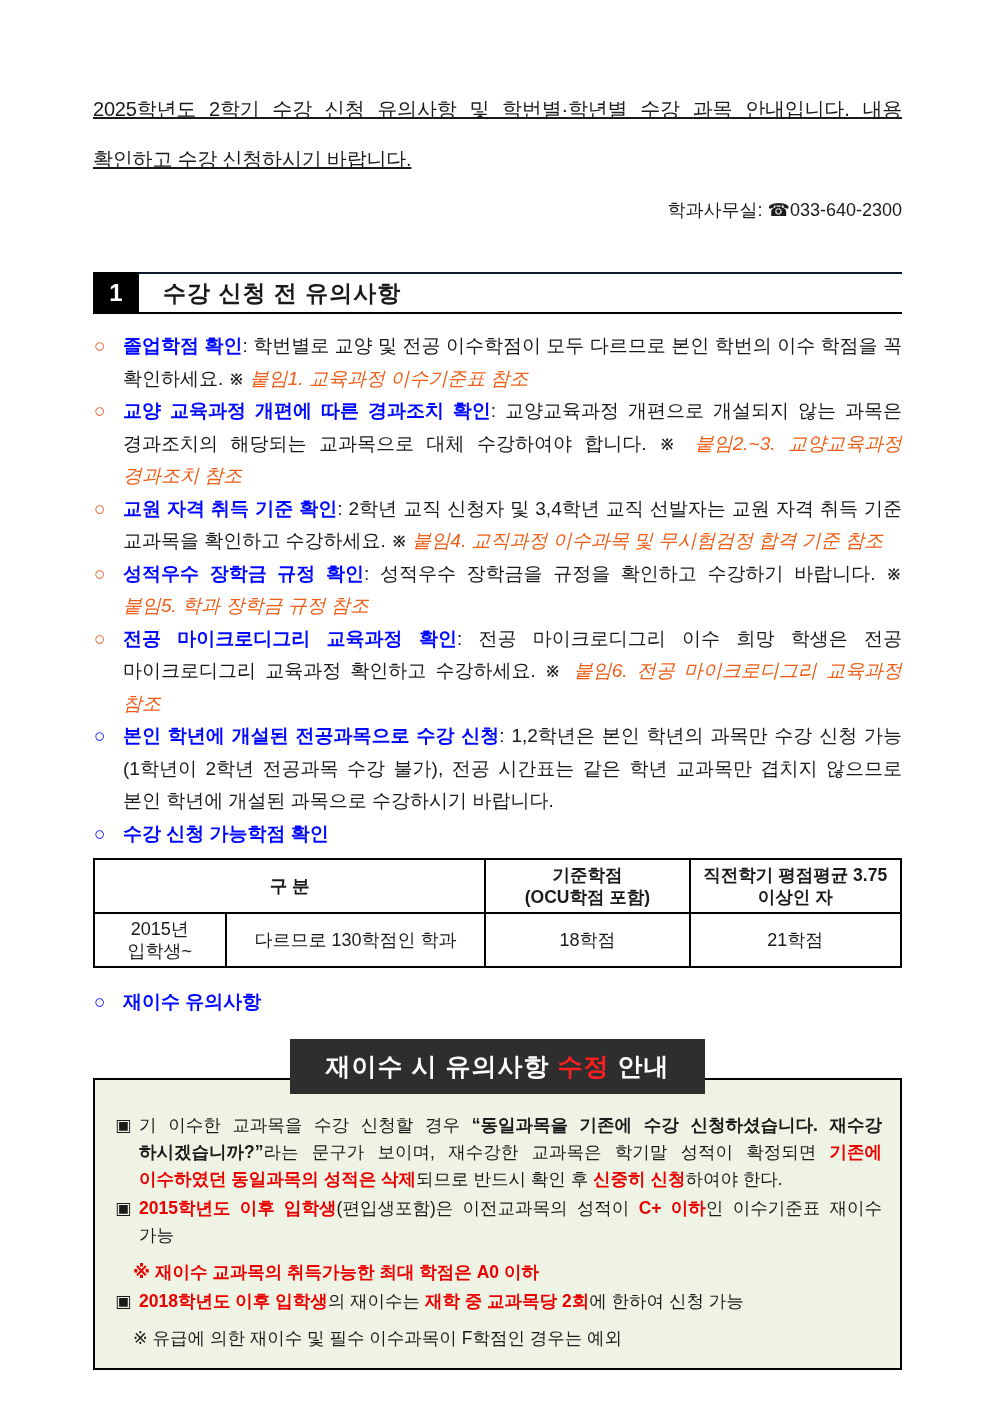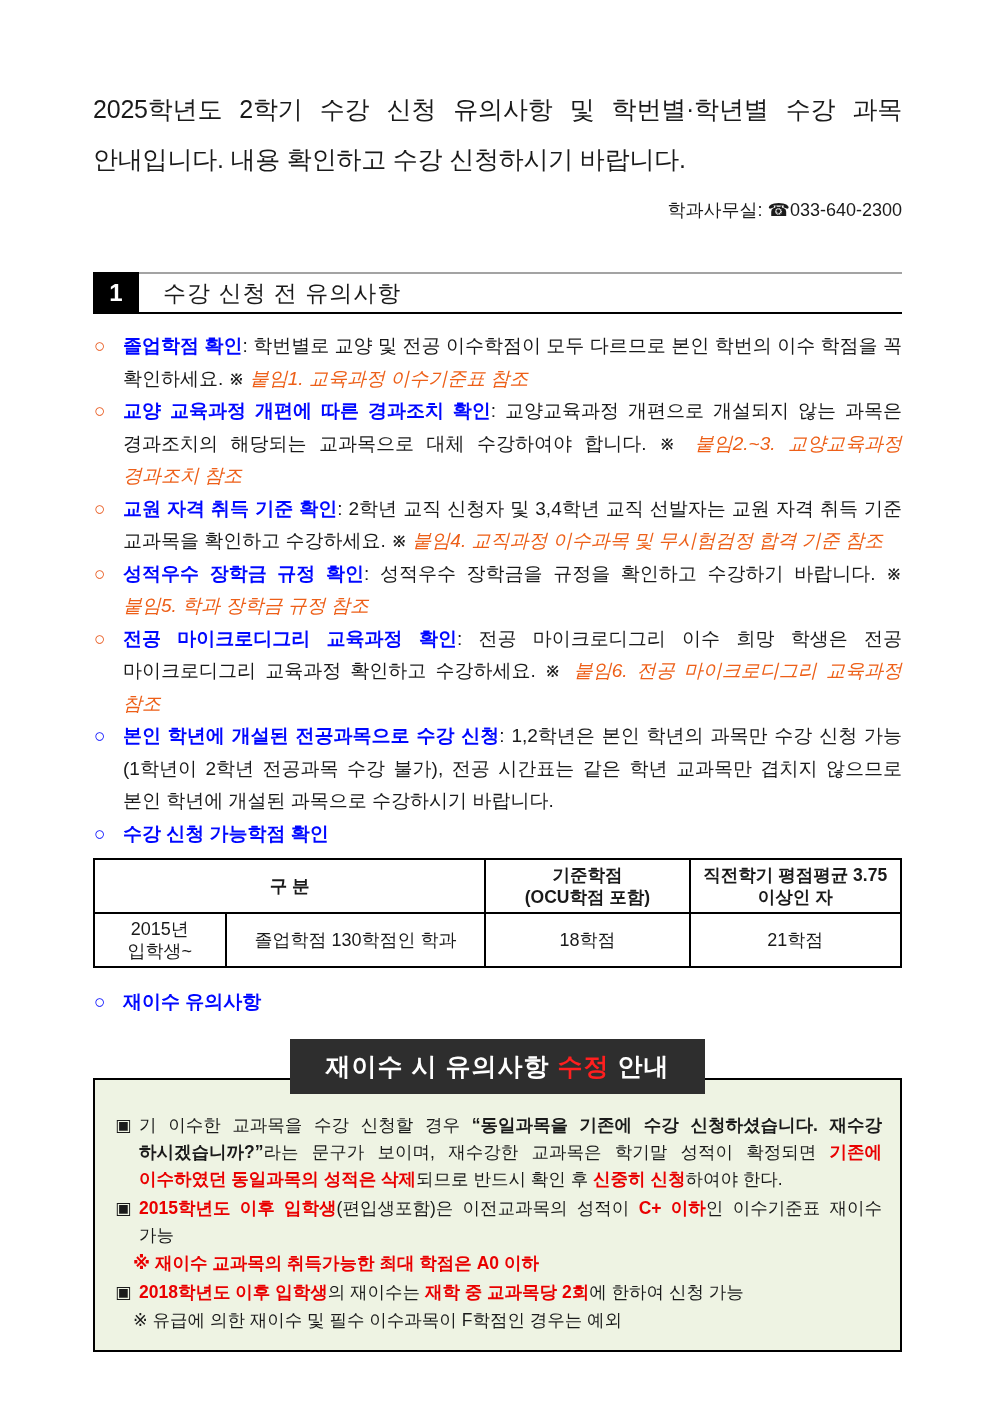--- a/index.html
+++ b/index.html
@@ -5,36 +5,36 @@
   html,body { margin:0; padding:0; background:#ffffff; }
   body {
     width:992px; height:1403px; overflow:hidden;
     font-family:"Liberation Sans","DejaVu Sans",sans-serif;
     color:#1a1a1a;
   }
   .page { padding:84px 90px 0 93px; }
 
   
   .intro {
-    font-size:25px; line-height:50px; letter-spacing:-0.2px;
-    text-align:justify; word-break:keep-all;
+    font-size:20px; line-height:50px; letter-spacing:-0.2px;
+    text-align:justify; word-break:keep-all;text-decoration:underline;
   }
   .contact { text-align:right; font-size:18px; margin-top:14px; }
 
   
   .sec-header { display:flex; align-items:stretch; margin-top:50px; }
   .sec-num {
     width:46px; min-height:42px; background:#000; color:#fff;
     font-weight:bold; font-size:24px;
     display:flex; align-items:center; justify-content:center;
   }
   .sec-title-wrap {
-    flex:1; border-top:2px solid #a3a3a3; border-bottom:2px solid #000;
+    flex:1; border-top:2px solid #0f172a; border-bottom:2px solid #000;
     display:flex; align-items:center; padding-left:24px;
-    font-size:23px; font-weight:normal; letter-spacing:1px;
+    font-size:23px; font-weight:bold; letter-spacing:1px;
   }
 
   
   .bullets { margin-top:16px; font-size:19px; line-height:32.5px; }
   .bullet { position:relative; padding-left:30px; text-align:justify; word-break:keep-all; }
   .marker { position:absolute; left:1px; top:0; }
   .marker.orange { color:#e8581c; font-style:italic; }
   .marker.blue { color:#0008ff; }
   .lead { color:#0008ff; font-weight:bold; }
   .note-mark { font-style:italic; color:#222; }
@@ -55,21 +55,21 @@
     padding:11px 36px; letter-spacing:1px; text-align:center;
   }
   .banner .hl { color:#ff1f1f; }
   .notice-box {
     border:2px solid #000; background:#eef3e3;
     padding:30px 18px 16px 16px;
     font-size:17.5px; line-height:27px;
   }
   .npara { position:relative; padding-left:28px; text-align:justify; word-break:keep-all; margin-top:2px; }
   .nmarker { position:absolute; left:4px; top:0; }
-  .nsub { padding-left:22px; margin-top:1px; }
+  .nsub { padding-left:22px; margin-top:10px; }
   .red { color:#e90000; font-weight:bold; }
   .b { font-weight:bold; }
   .red-line { color:#e90000; font-weight:bold; }
   .arrow-line { margin-top:12px; padding-left:10px; }
   .arrow { color:#8b95a1; margin-right:10px; font-size:19px; }
 </style>
 </head>
 <body>
 
 <div class="page">
@@ -132,21 +132,21 @@
         <th>
           <div>직전학기 평점평균 3.75</div>
           <div>이상인 자</div>
         </th>
       </tr>
       <tr>
         <td class="cohort">
           <div>2015년</div>
           <div>입학생~</div>
         </td>
-        <td>졸업학점 130학점인 학과</td>
+        <td>다르므로 130학점인 학과</td>
         <td>18학점</td>
         <td>21학점</td>
       </tr>
     </tbody>
       </table>
 
     <div class="bullet" style="margin-top:18px;">
       <span class="marker blue">○</span><span class="lead">재이수 유의사항</span>
     </div>
 

